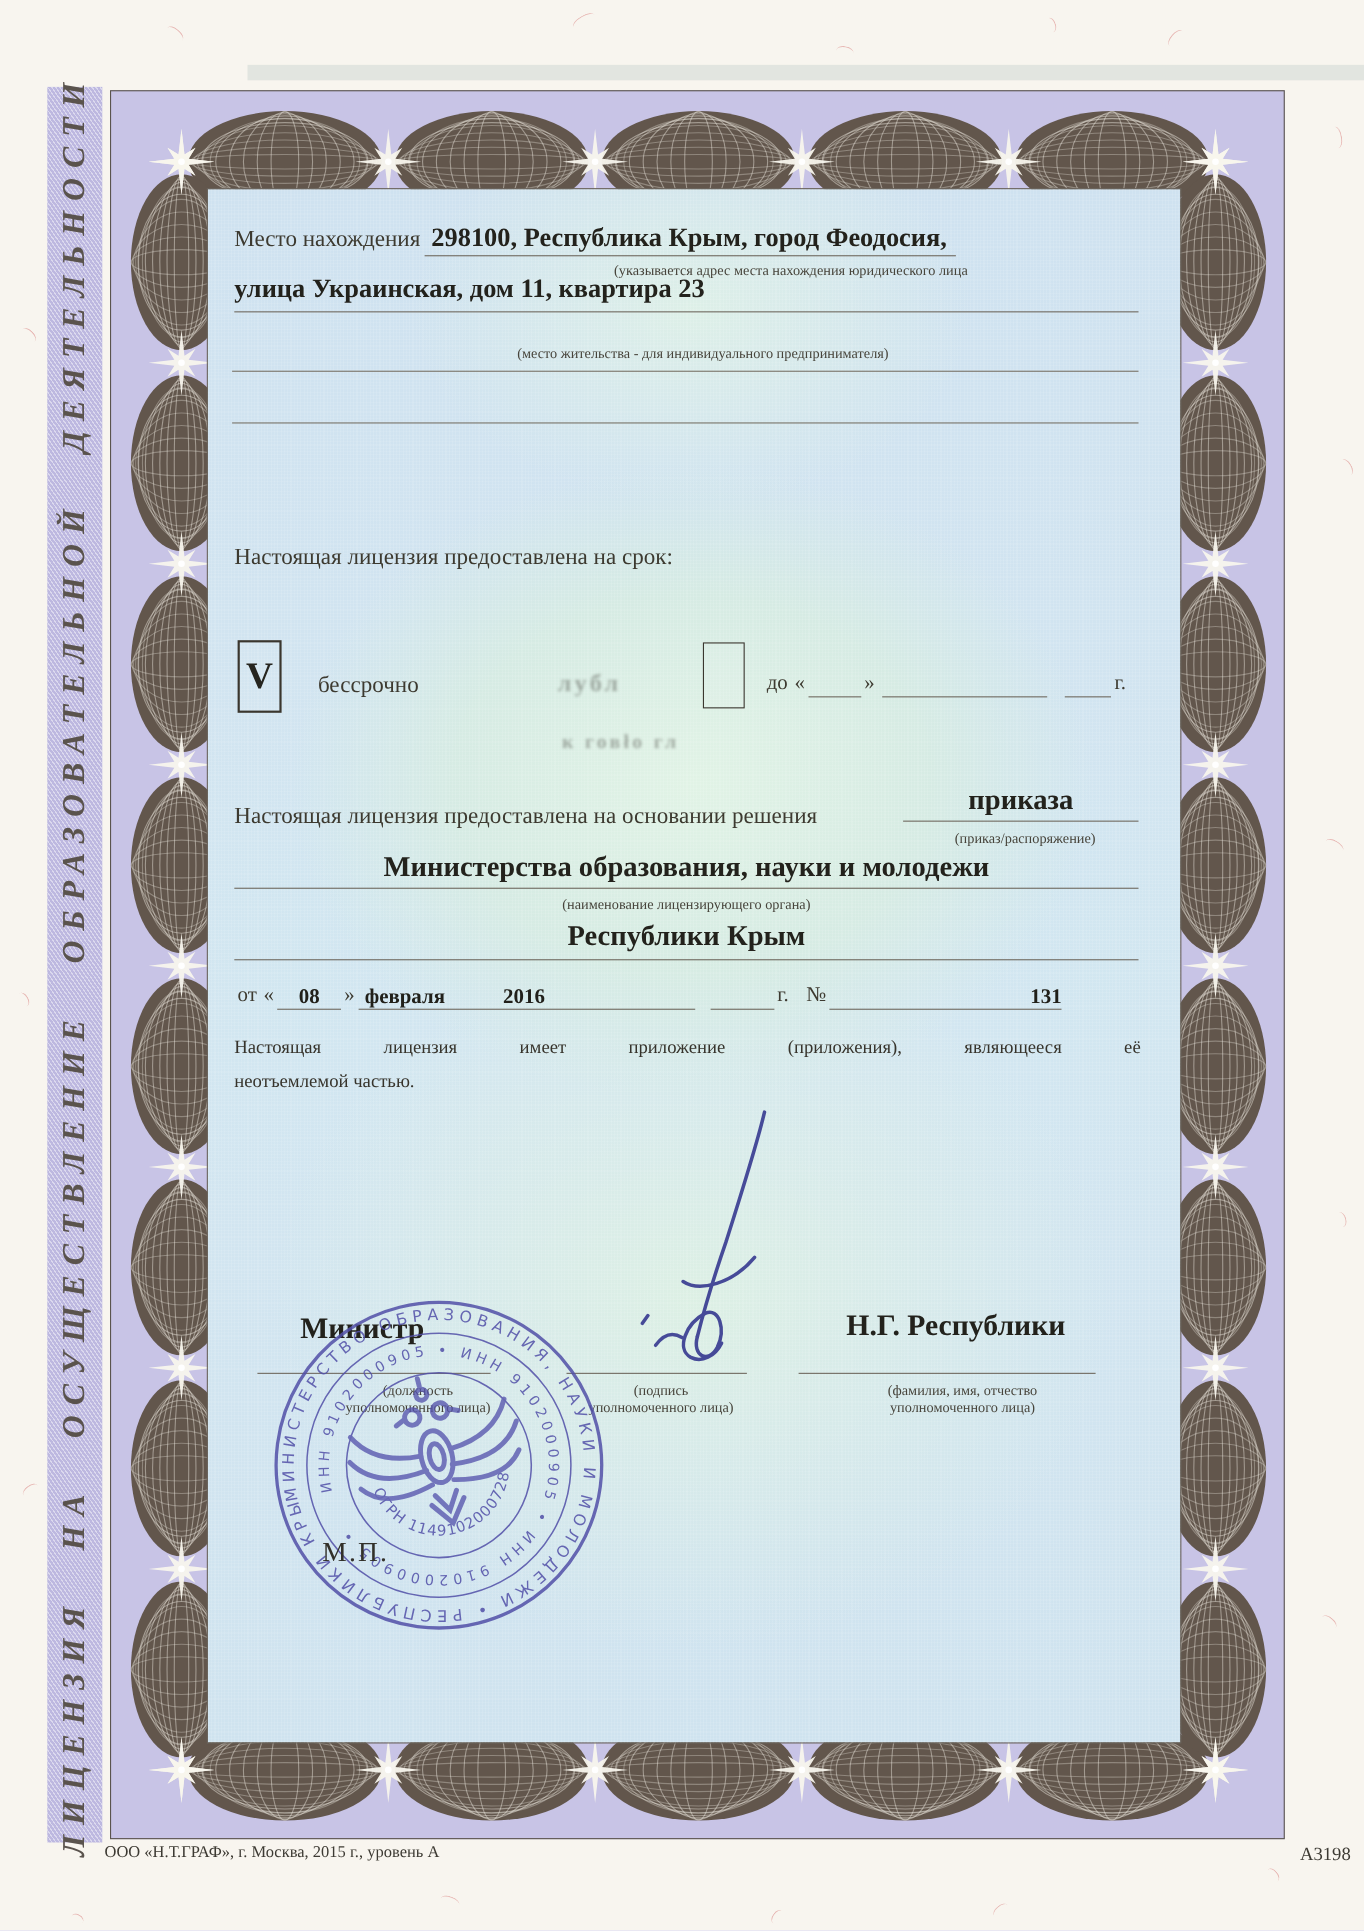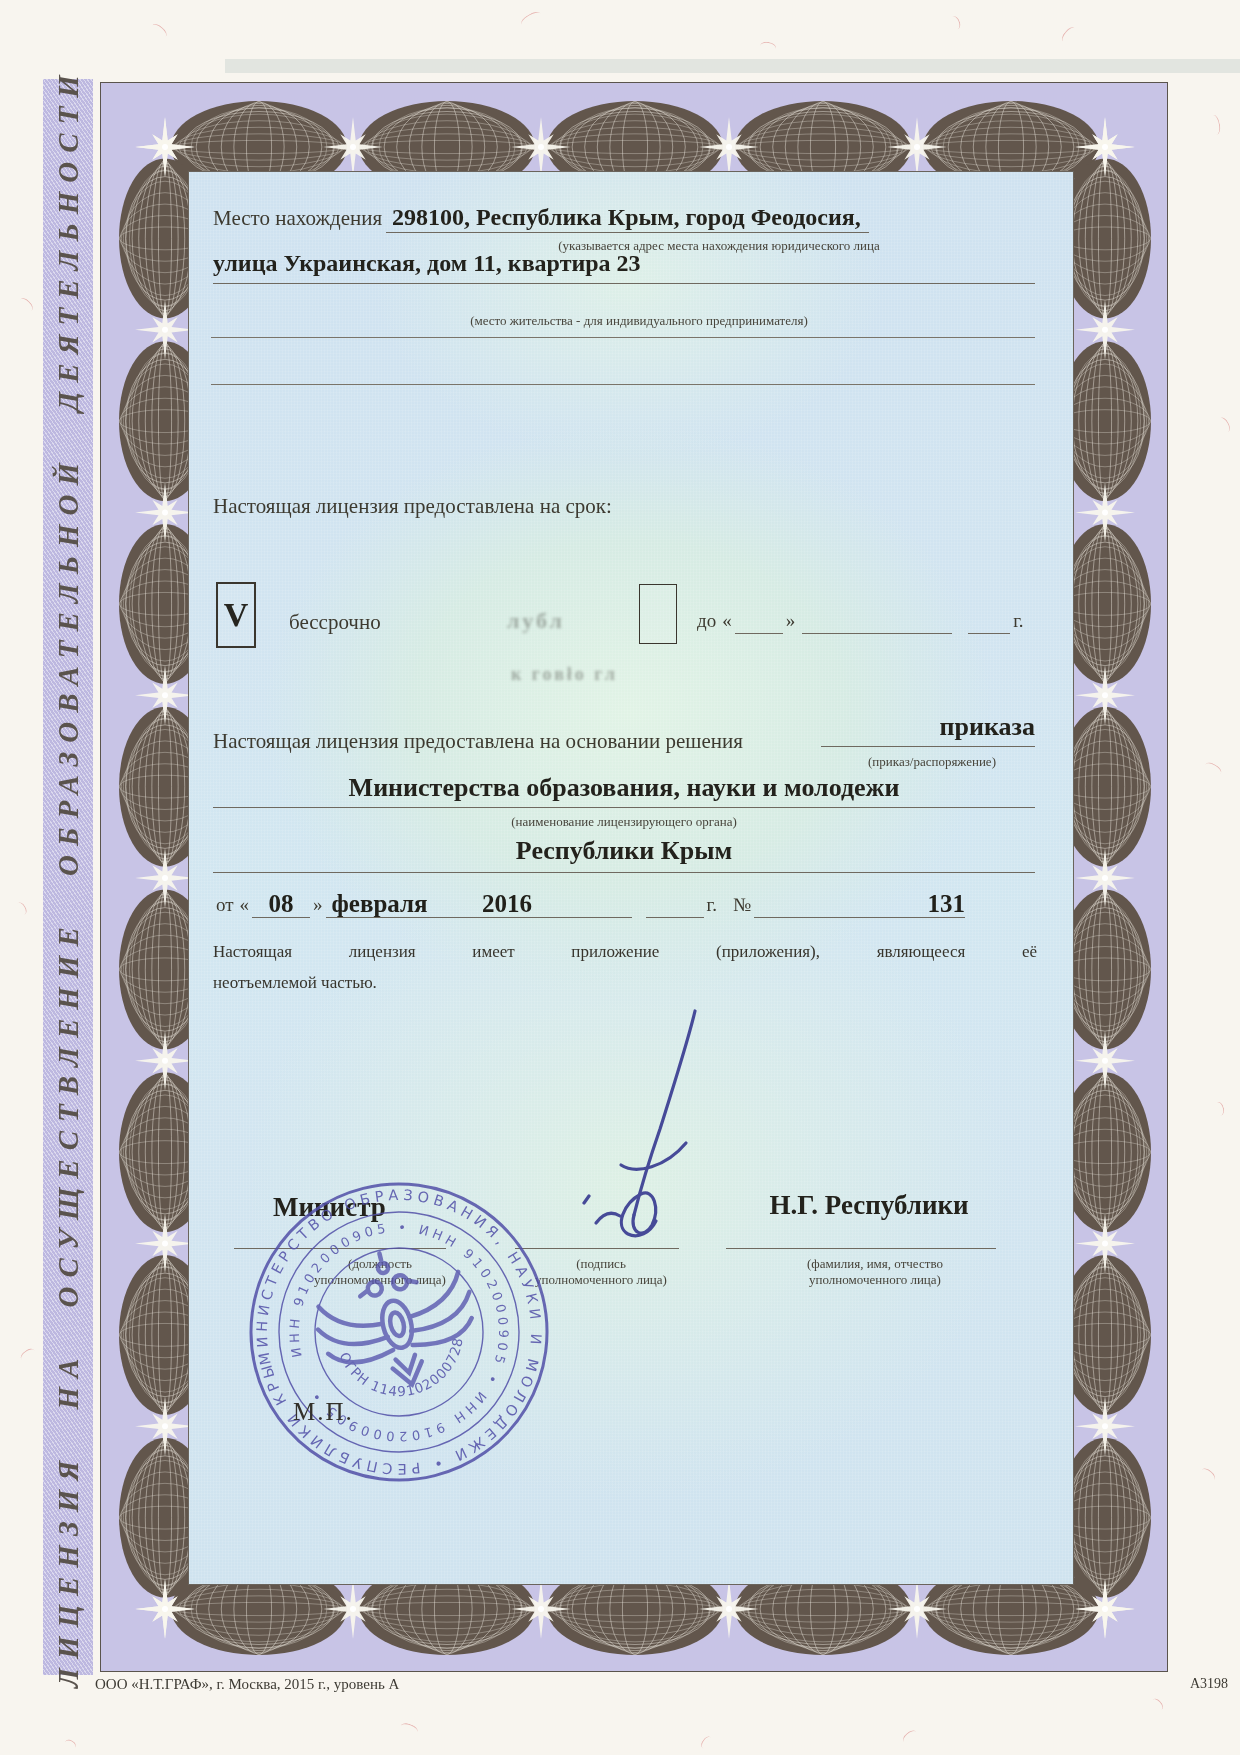--- a/index.html
+++ b/index.html
@@ -42,29 +42,29 @@
   .uline{border-bottom:1.3px solid #6f695f;}
   .blankline{position:absolute;border-bottom:1.2px solid #7a7469;}
   .cbox{position:absolute;border:2px solid #3a362e;display:flex;align-items:center;justify-content:center;
         font-weight:bold;font-size:34px;color:#26251f;background:rgba(255,255,255,.06);}
   .ghost{position:absolute;font-weight:bold;color:#3f3e37;opacity:.40;filter:blur(1.6px);letter-spacing:3px;font-size:22px;}
   .centered{text-align:center;}
   .bold-c{font-weight:bold;color:#23221c;font-size:26px;}
   .daterow{display:flex;align-items:flex-end;white-space:nowrap;}
   .daterow .t{font-size:19px;padding:0 3px 2px 3px;}
   .daterow .blank{border-bottom:1.3px solid #6f695f;text-align:center;}
-  .daterow .bval{font-size:25px;font-weight:bold;color:#21201a;line-height:1.05;}
+  .daterow .bval{font-size:19px;font-weight:bold;color:#21201a;line-height:1.05;}
   .annex{font-size:17px;line-height:31px;color:#37342c;width:824px;}
   .annex .j{text-align:justify;text-align-last:justify;}
   .signame{font-weight:bold;font-size:27px;color:#23221c;}
   .sigline{position:absolute;border-bottom:1.3px solid #6f695f;}
   .stamp{position:absolute;left:50px;top:1000px;width:320px;height:320px;transform:rotate(-14deg);opacity:.85;}
   .mp{position:absolute;left:104px;top:1226px;font-size:25px;letter-spacing:2px;color:#33312a;}
   .footer-left{position:absolute;left:95px;top:1676px;font-size:15px;color:#3d3a33;}
-  .footer-right{position:absolute;left:1128px;top:1676px;width:100px;text-align:right;font-size:14px;color:#3d3a33;}
+  .footer-right{position:absolute;left:1128px;top:1676px;width:100px;text-align:right;font-size:17px;color:#3d3a33;}
 </style>
 </head>
 <body>
 
 <div class="page">
 
   <div class="scanband"></div>
 
   <div class="side-strip">
     <div class="side-text">ЛИЦЕНЗИЯ  НА  ОСУЩЕСТВЛЕНИЕ  ОБРАЗОВАТЕЛЬНОЙ  ДЕЯТЕЛЬНОСТИ</div>
@@ -503,21 +503,21 @@
       <span class="t">до</span>
       <span class="t">«</span>
       <span class="blank" style="width:48px;"></span>
       <span class="t">»</span>
       <span class="blank" style="width:150px;margin-left:4px;"></span>
       <span class="blank" style="width:42px;margin-left:16px;"></span>
       <span class="t">г.</span>
     </div>
 
     <div class="abs lbl" style="left:24px;top:557px;">Настоящая лицензия предоставлена на основании решения</div>
-    <div class="abs" style="left:632px;top:540px;width:214px;text-align:right;border-bottom:1.3px solid #6f695f;padding-bottom:4px;">
+    <div class="abs" style="left:632px;top:540px;width:214px;text-align:center;border-bottom:1.3px solid #6f695f;padding-bottom:4px;">
       <span class="bold-val" style="font-size:26px;">приказа</span>
     </div>
     <div class="abs fine" style="left:640px;top:582px;width:206px;">(приказ/распоряжение)</div>
 
     <div class="abs centered bold-c" style="left:24px;top:601px;width:822px;border-bottom:1.3px solid #6f695f;padding-bottom:4px;">Министерства образования, науки и молодежи</div>
     <div class="abs fine" style="left:24px;top:642px;width:822px;">(наименование лицензирующего органа)</div>
 
     <div class="abs centered bold-c" style="left:24px;top:664px;width:822px;border-bottom:1.3px solid #6f695f;padding-bottom:6px;">Республики Крым</div>
 
     <div class="abs daterow" style="left:24px;top:700px;height:46px;">

